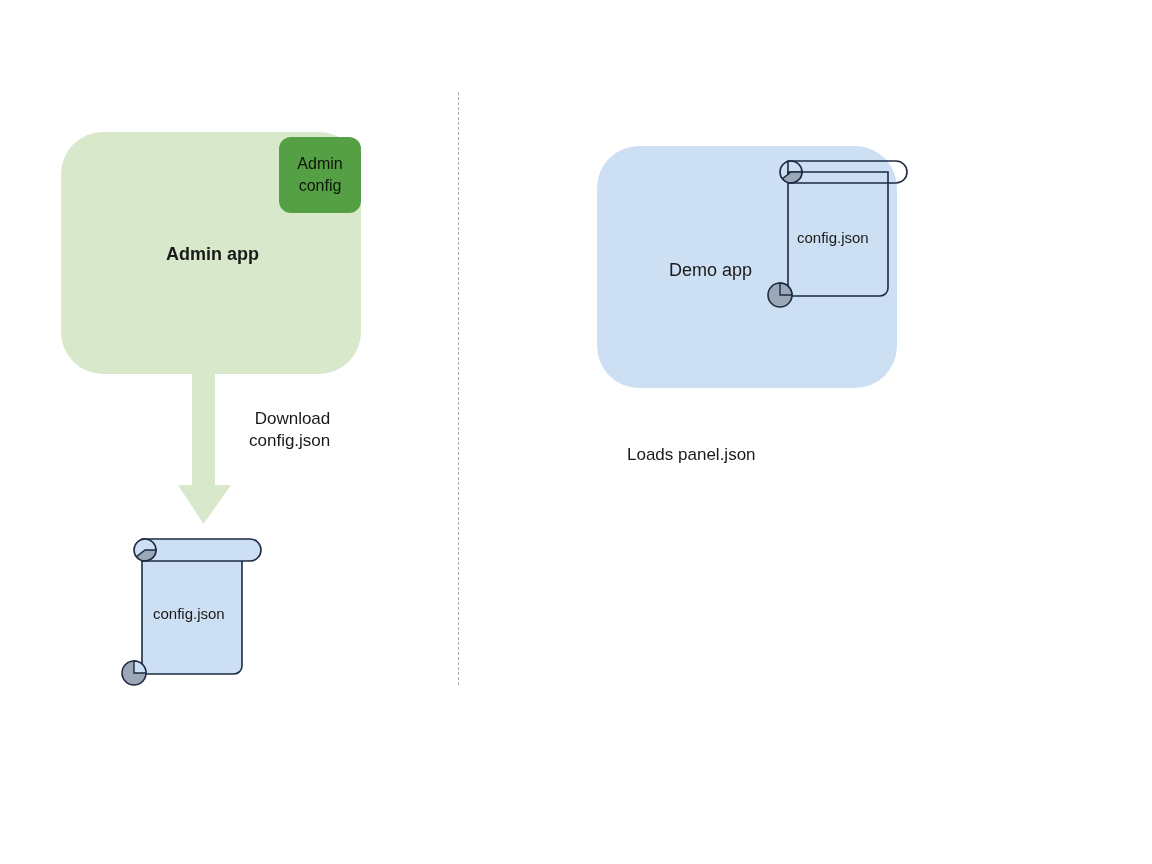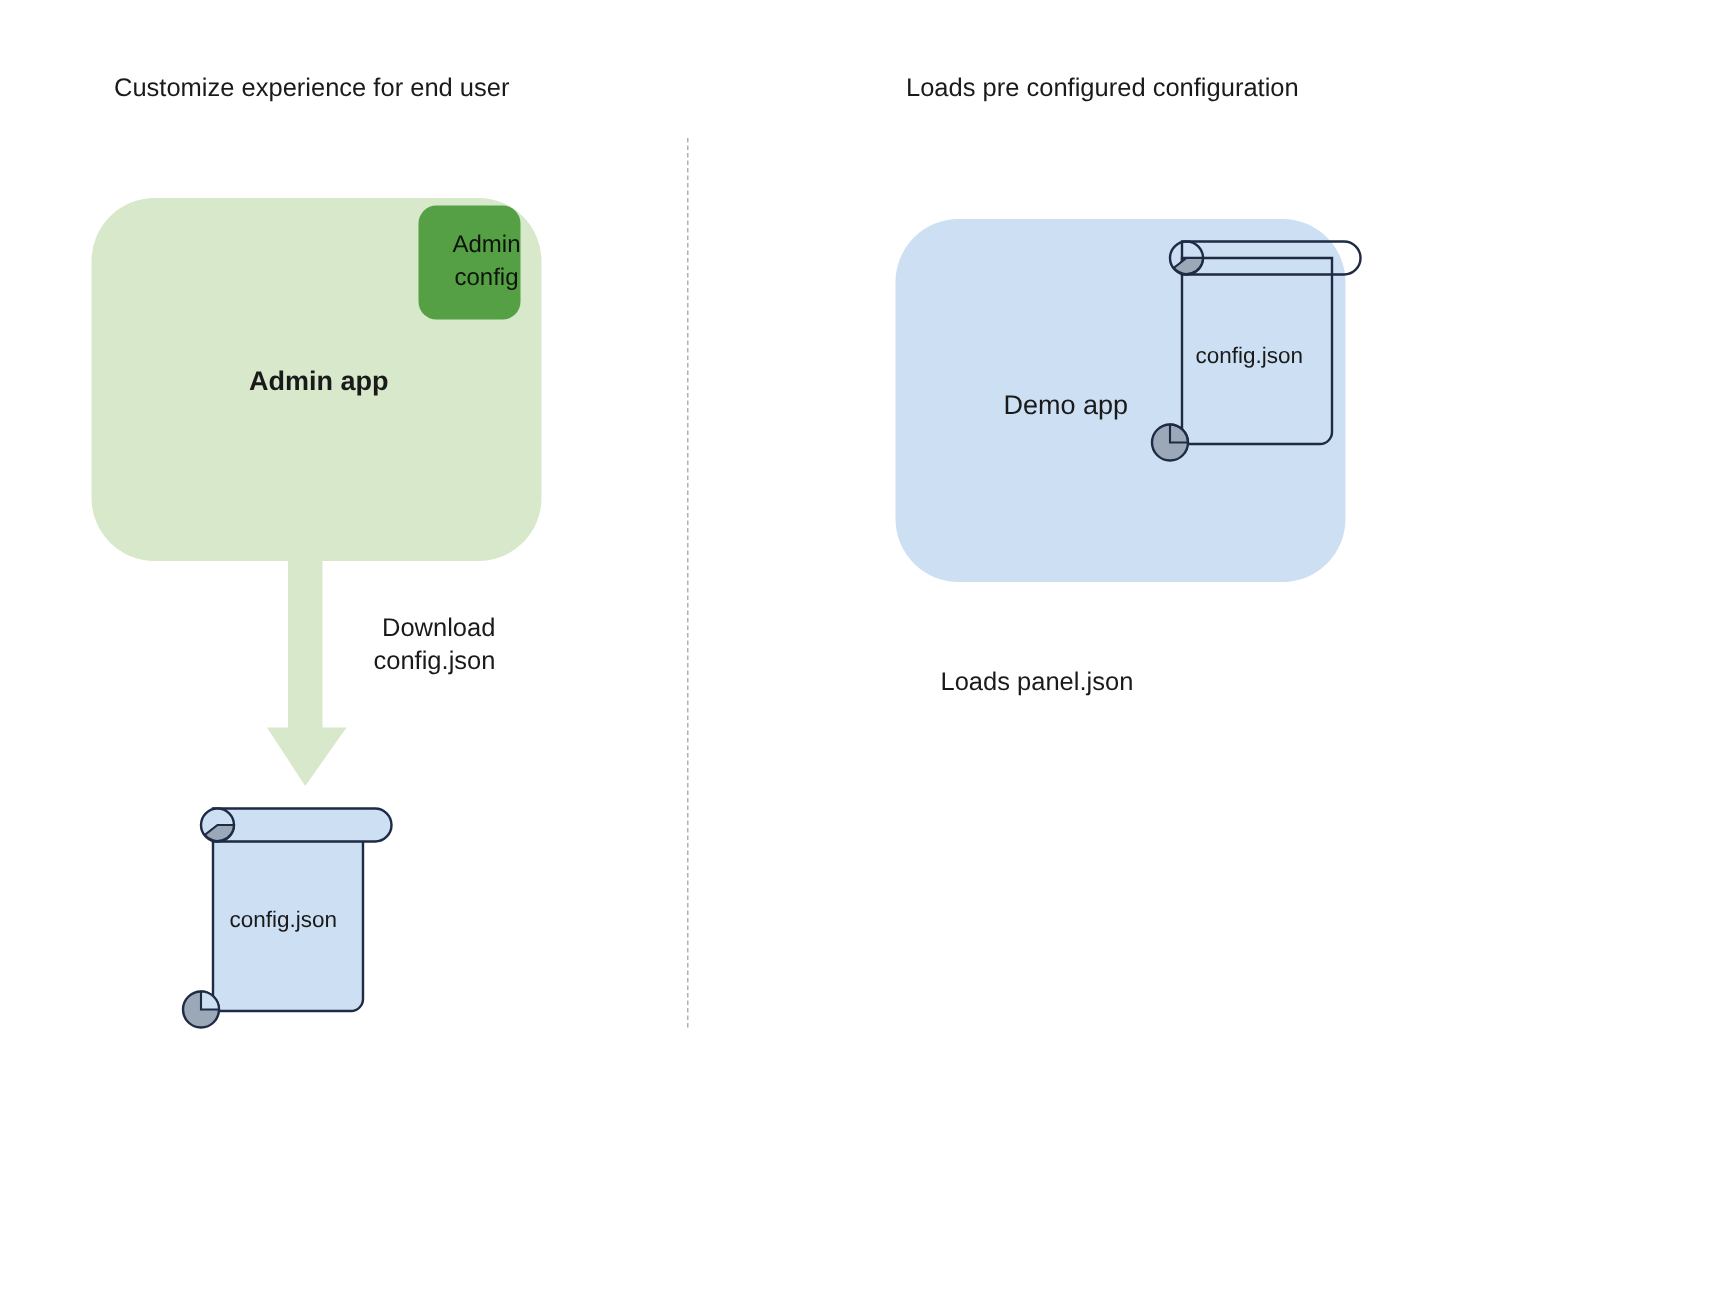--- a/index.html
+++ b/index.html
@@ -70,27 +70,27 @@
     white-space: nowrap;
   }
   #admin-app-label { left: 166px; top: 243px; font-weight: bold; }
   #demo-app-label  { left: 669px; top: 259px; }
 
   
   #admin-panel-box {
     position: absolute;
     left: 279px;
     top: 137px;
-    width: 68px;
+    width: 82px;
     height: 76px;
     background: #55a044;
     border-radius: 12px;
     display: flex;
     align-items: center;
-    justify-content: flex-end;
+    justify-content: center;
   }
   #admin-panel-label {
     font-size: 16px;
     line-height: 22px;
     text-align: center;
     color: #0d140b;
   }
 
   
   #download-arrow {
@@ -147,23 +147,21 @@
     line-height: 22px;
     color: #1a1a1a;
     white-space: nowrap;
   }
 </style>
 </head>
 <body>
 
 <div class="canvas">
 
-  <div id="heading-left" class="col-heading">Customize experience for end user</div>
-
-  <div id="heading-right" class="col-heading">Loads pre configured configuration</div>
+
 
   <div id="divider"></div>
 
   <div id="admin-app-box" class="app-box"></div>
 
   <div id="admin-app-label" class="app-box-label">Admin app</div>
 
   <div id="admin-panel-box">
     <div id="admin-panel-label"><span>Admin</span><br><span>config</span></div>
   </div>

